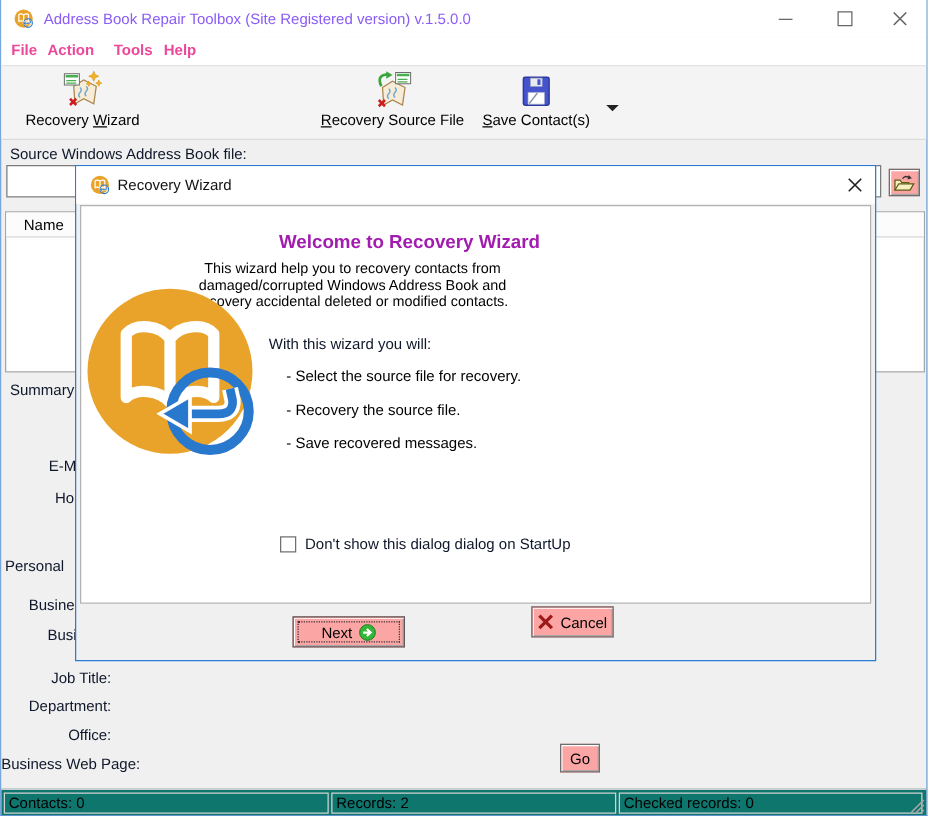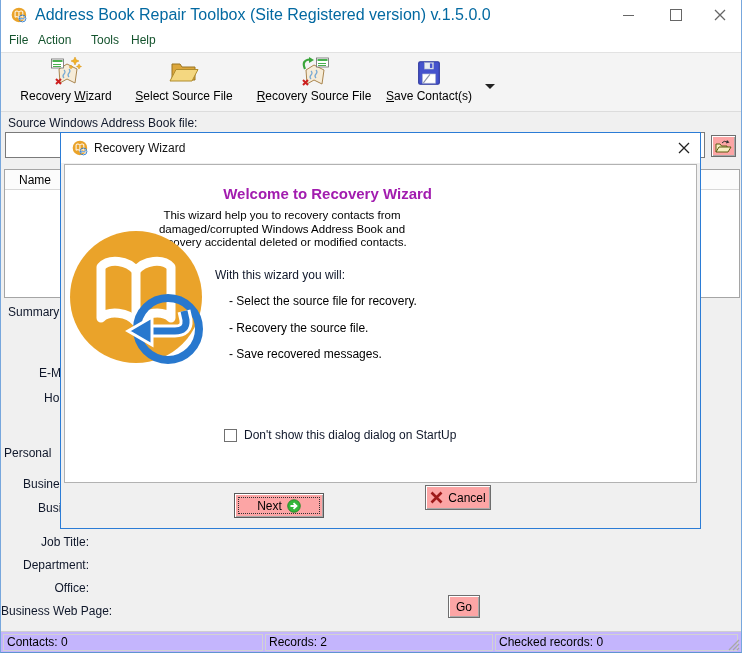--- a/index.html
+++ b/index.html
@@ -4,29 +4,29 @@
 <style>
   html,body{margin:0;padding:0;}
   body{font-family:"Liberation Sans","DejaVu Sans",sans-serif;background:#cfcfcf;}
   #app{position:relative;width:742px;height:653px;background:#f0f0f0;overflow:hidden;
        border-left:1px solid #77a7dd;border-right:1px solid #77a7dd;border-bottom:1px solid #5f94cf;box-sizing:border-box;}
   .abs{position:absolute;}
   .txt12{font-size:12px;color:#0f172a;white-space:nowrap;}
 
   
   #titlebar{left:0;top:0;width:742px;height:30px;background:#fff;}
-  #title-text{left:34px;top:0;line-height:30px;font-size:16px;color:#0369a1;white-space:nowrap;}
+  #title-text{left:34px;top:0;line-height:30px;font-size:12px;color:#8b5cf6;white-space:nowrap;}
   .win-ctl{top:0;width:34px;height:30px;display:flex;align-items:center;justify-content:center;}
   #btn-min{left:610px;} #btn-max{left:658px;} #btn-close{left:702px;}
   .glyph-min{width:11px;height:1px;background:#666;}
   .glyph-max{width:10px;height:10px;border:1px solid #666;}
 
   
   #menubar{left:0;top:30px;width:742px;height:22px;background:#fff;}
-  .menu-item{position:absolute;top:3px;font-size:12px;color:#14532d;white-space:nowrap;}
+  .menu-item{position:absolute;top:3px;font-size:12px;color:#ec4899;white-space:nowrap;font-weight:bold;}
 
   
   #toolbar{left:0;top:52px;width:742px;height:60px;background:#f4f4f4;
            border-top:1px solid #e2e2e2;border-bottom:1px solid #dcdcdc;box-sizing:border-box;}
   .tbtn{position:absolute;top:3px;height:54px;display:flex;flex-direction:column;align-items:center;justify-content:flex-start;}
   .tbtn .ticon{height:32px;display:flex;align-items:flex-end;}
   .tbtn .tlabel{font-size:12px;color:#000;margin-top:1px;white-space:nowrap;}
   .tlabel u{text-decoration:underline;}
   #caret{left:484px;top:31px;width:0;height:0;border-left:5px solid transparent;border-right:5px solid transparent;border-top:5px solid #222;}
 
@@ -49,21 +49,21 @@
   #lbl-personal{left:3px;top:446px;}
   #lbl-business-a{left:22px;top:477px;}
   #lbl-business-b{left:37px;top:501px;}
   #lbl-jobtitle{left:0;top:535px;width:88px;}
   #lbl-department{left:0;top:558px;width:88px;}
   #lbl-office{left:0;top:581px;width:88px;}
   #lbl-webpage{left:0;top:604px;width:87px;}
   #go-btn{left:447px;top:595px;width:32px;height:23px;}
 
   
-  #statusbar{left:0;top:631px;width:742px;height:22px;background:#c4b5fd;border-top:1px solid #cfcfcf;box-sizing:border-box;}
+  #statusbar{left:0;top:631px;width:742px;height:22px;background:#0f766e;border-top:1px solid #cfcfcf;box-sizing:border-box;}
   .spane{position:absolute;top:2px;height:17px;border:1px solid #d2d2d2;box-sizing:border-box;font-size:12px;line-height:15px;padding-left:3px;color:#000;white-space:nowrap;}
   #spane1{left:2px;width:260px;}
   #spane2{left:264px;width:228px;}
   #spane3{left:494px;width:243px;}
 
   
   #dialog{left:59px;top:132px;width:641px;height:397px;background:#f0f0f0;border:1px solid #2b7cd6;box-sizing:border-box;z-index:10;}
   #dlg-titlebar{left:0;top:0;width:639px;height:30px;background:#fff;}
   #dlg-title{left:33px;top:0;line-height:30px;font-size:12px;color:#111;white-space:nowrap;}
   #dlg-close{left:606px;top:0;width:33px;height:30px;display:flex;align-items:center;justify-content:center;}
@@ -137,29 +137,20 @@
           <rect x="2.5" y="4" width="10" height="2" fill="#49b04f"></rect>
           <path d="M3 8.5 H11 M3 10.5 H11" stroke="#49b04f" stroke-width="1"></path>
           <path d="M25 1 L26.2 3.8 L29 5 L26.2 6.2 L25 9 L23.8 6.2 L21 5 L23.8 3.8 Z" fill="#f3b428" stroke="#d89010" stroke-width="0.5"></path>
           <path d="M29 8 L29.8 9.8 L31.5 10.5 L29.8 11.2 L29 13 L28.2 11.2 L26.5 10.5 L28.2 9.8 Z" fill="#f3b428" stroke="#d89010" stroke-width="0.5"></path>
           <path d="M21 9 L21.6 10.4 L23 11 L21.6 11.6 L21 13 L20.4 11.6 L19 11 L20.4 10.4 Z" fill="#f3b428" stroke="#d89010" stroke-width="0.5"></path>
         </svg>
       </div>
       <div class="tlabel"><span>Recovery </span><u>W</u><span>izard</span></div>
     </div>
 
-    <div class="tbtn" style="left:132px;width:102px">
-      <div class="ticon">
-        <svg width="34" height="32" viewBox="0 0 32 32">
-          <path d="M4 8 L12 8 L14 11 L27 11 L27 24 L4 24 Z" fill="#dca73c" stroke="#9a7420" stroke-width="1"></path>
-          <path d="M2 25 L8 13.5 L30 13.5 L24 25 Z" fill="#f4d780" stroke="#b08c2c" stroke-width="1"></path>
-        </svg>
-      </div>
-      <div class="tlabel"><span></span><u>S</u><span>elect Source File</span></div>
-    </div>
 
     <div class="tbtn" style="left:255px;width:116px">
       <div class="ticon">
         <svg width="34" height="32" viewBox="0 0 32 32">
           <path d="M8 14 L16 9 L26 14 L24 28 L16 24 L9 28 Z" fill="#f6ecd8" stroke="#a9854e" stroke-width="1"></path>
           <path d="M13 15 q2 2 0 4 q-2 2 0 4 M18 14 q2 2 0 4 q-2 2 0 4" fill="none" stroke="#74a8d4" stroke-width="1.2"></path>
           <path d="M5 24 L10 29 M10 24 L5 29" stroke="#cc1f1f" stroke-width="2"></path>
           <path d="M7 13 Q3 4 12 3.5" fill="none" stroke="#3aa53a" stroke-width="2.2"></path>
           <polygon points="11,1 16,4 11,7" fill="#3aa53a"></polygon>
           <rect x="18.5" y="2" width="12" height="9" fill="#fff" stroke="#6b6b6b" stroke-width="0.8"></rect>

